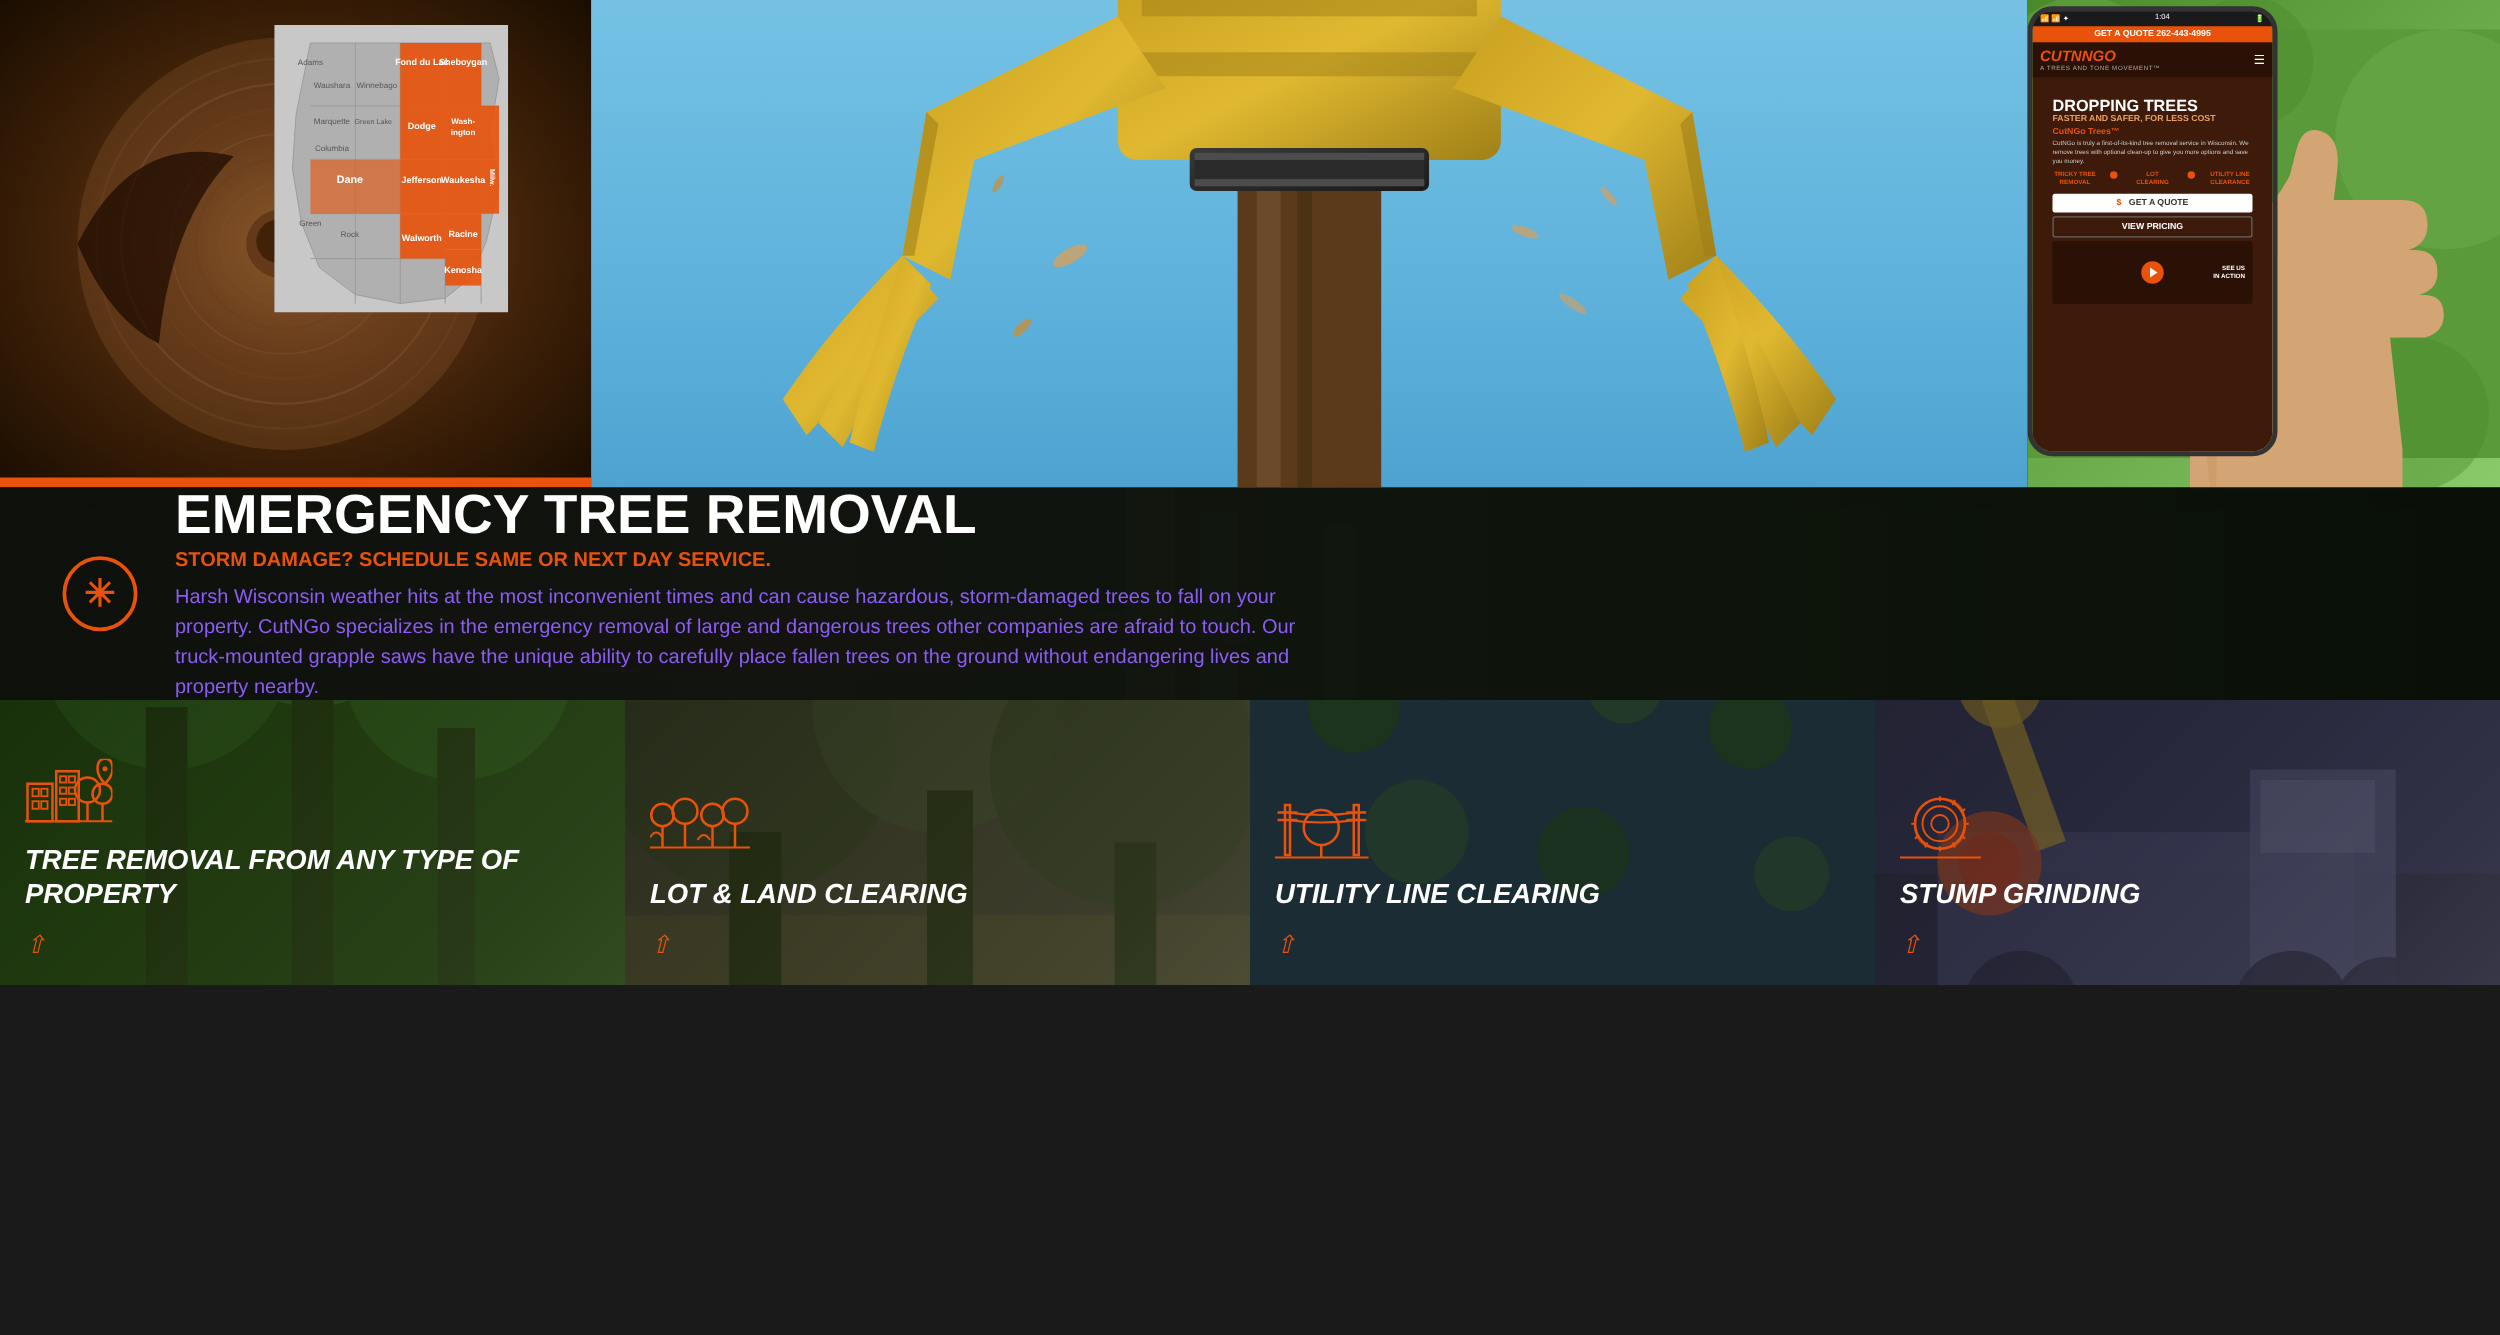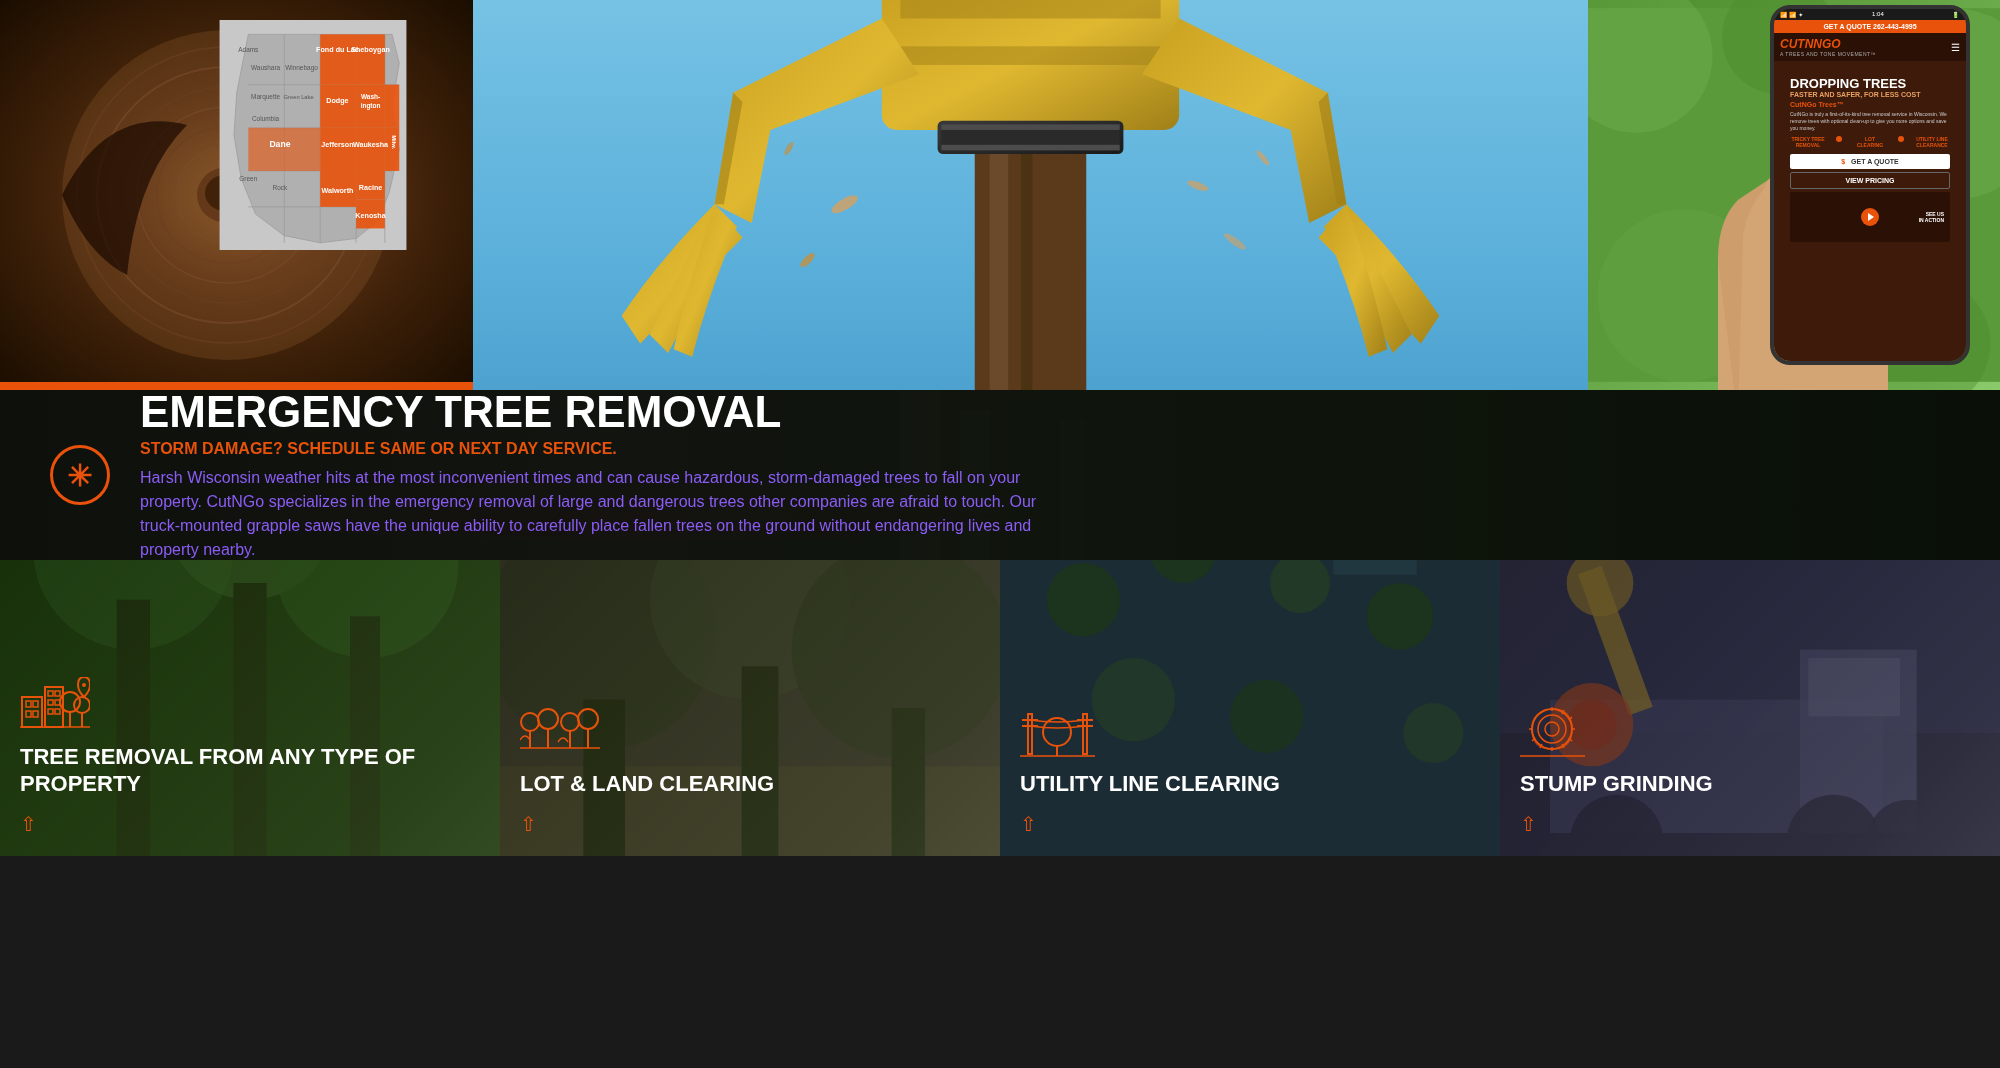--- a/index.html
+++ b/index.html
@@ -62,30 +62,30 @@
       width: 100%;
       height: 100%;
       display: flex;
       align-items: center;
       justify-content: center;
       position: relative;
     }
 
     
     .top-right {
-      width: 412px;
+      width: 378px;
       height: 390px;
       background: #5a9a3a;
       background: linear-gradient(135deg, #4a8a2a 0%, #6aaa4a 50%, #8aca6a 100%);
       position: relative;
       overflow: hidden;
       flex-shrink: 0;
       display: flex;
       align-items: center;
-      justify-content: flex-end;
+      justify-content: flex-start;
     }
     .phone-mockup {
       width: 200px;
       height: 360px;
       background: #1a1a1a;
       border-radius: 20px;
       border: 4px solid #333;
       position: relative;
       overflow: hidden;
       transform: rotate(0deg);
@@ -290,22 +290,23 @@
     .banner-body {
       font-size: 16px;
       color: #8b5cf6;
       line-height: 1.5;
       max-width: 900px;
     }
 
     
     .bottom-row {
       display: flex;
-      height: 296px;
+      height: 228px;
       width: 2000px;
+      font-style: italic;
     }
     .service-card {
       flex: 1;
       position: relative;
       overflow: hidden;
       display: flex;
       align-items: flex-end;
     }
     .card-bg-1 {
       background: linear-gradient(135deg, #2a4a1a 0%, #4a6a2a 40%, #6a8a4a 80%, #8aaa6a 100%);

